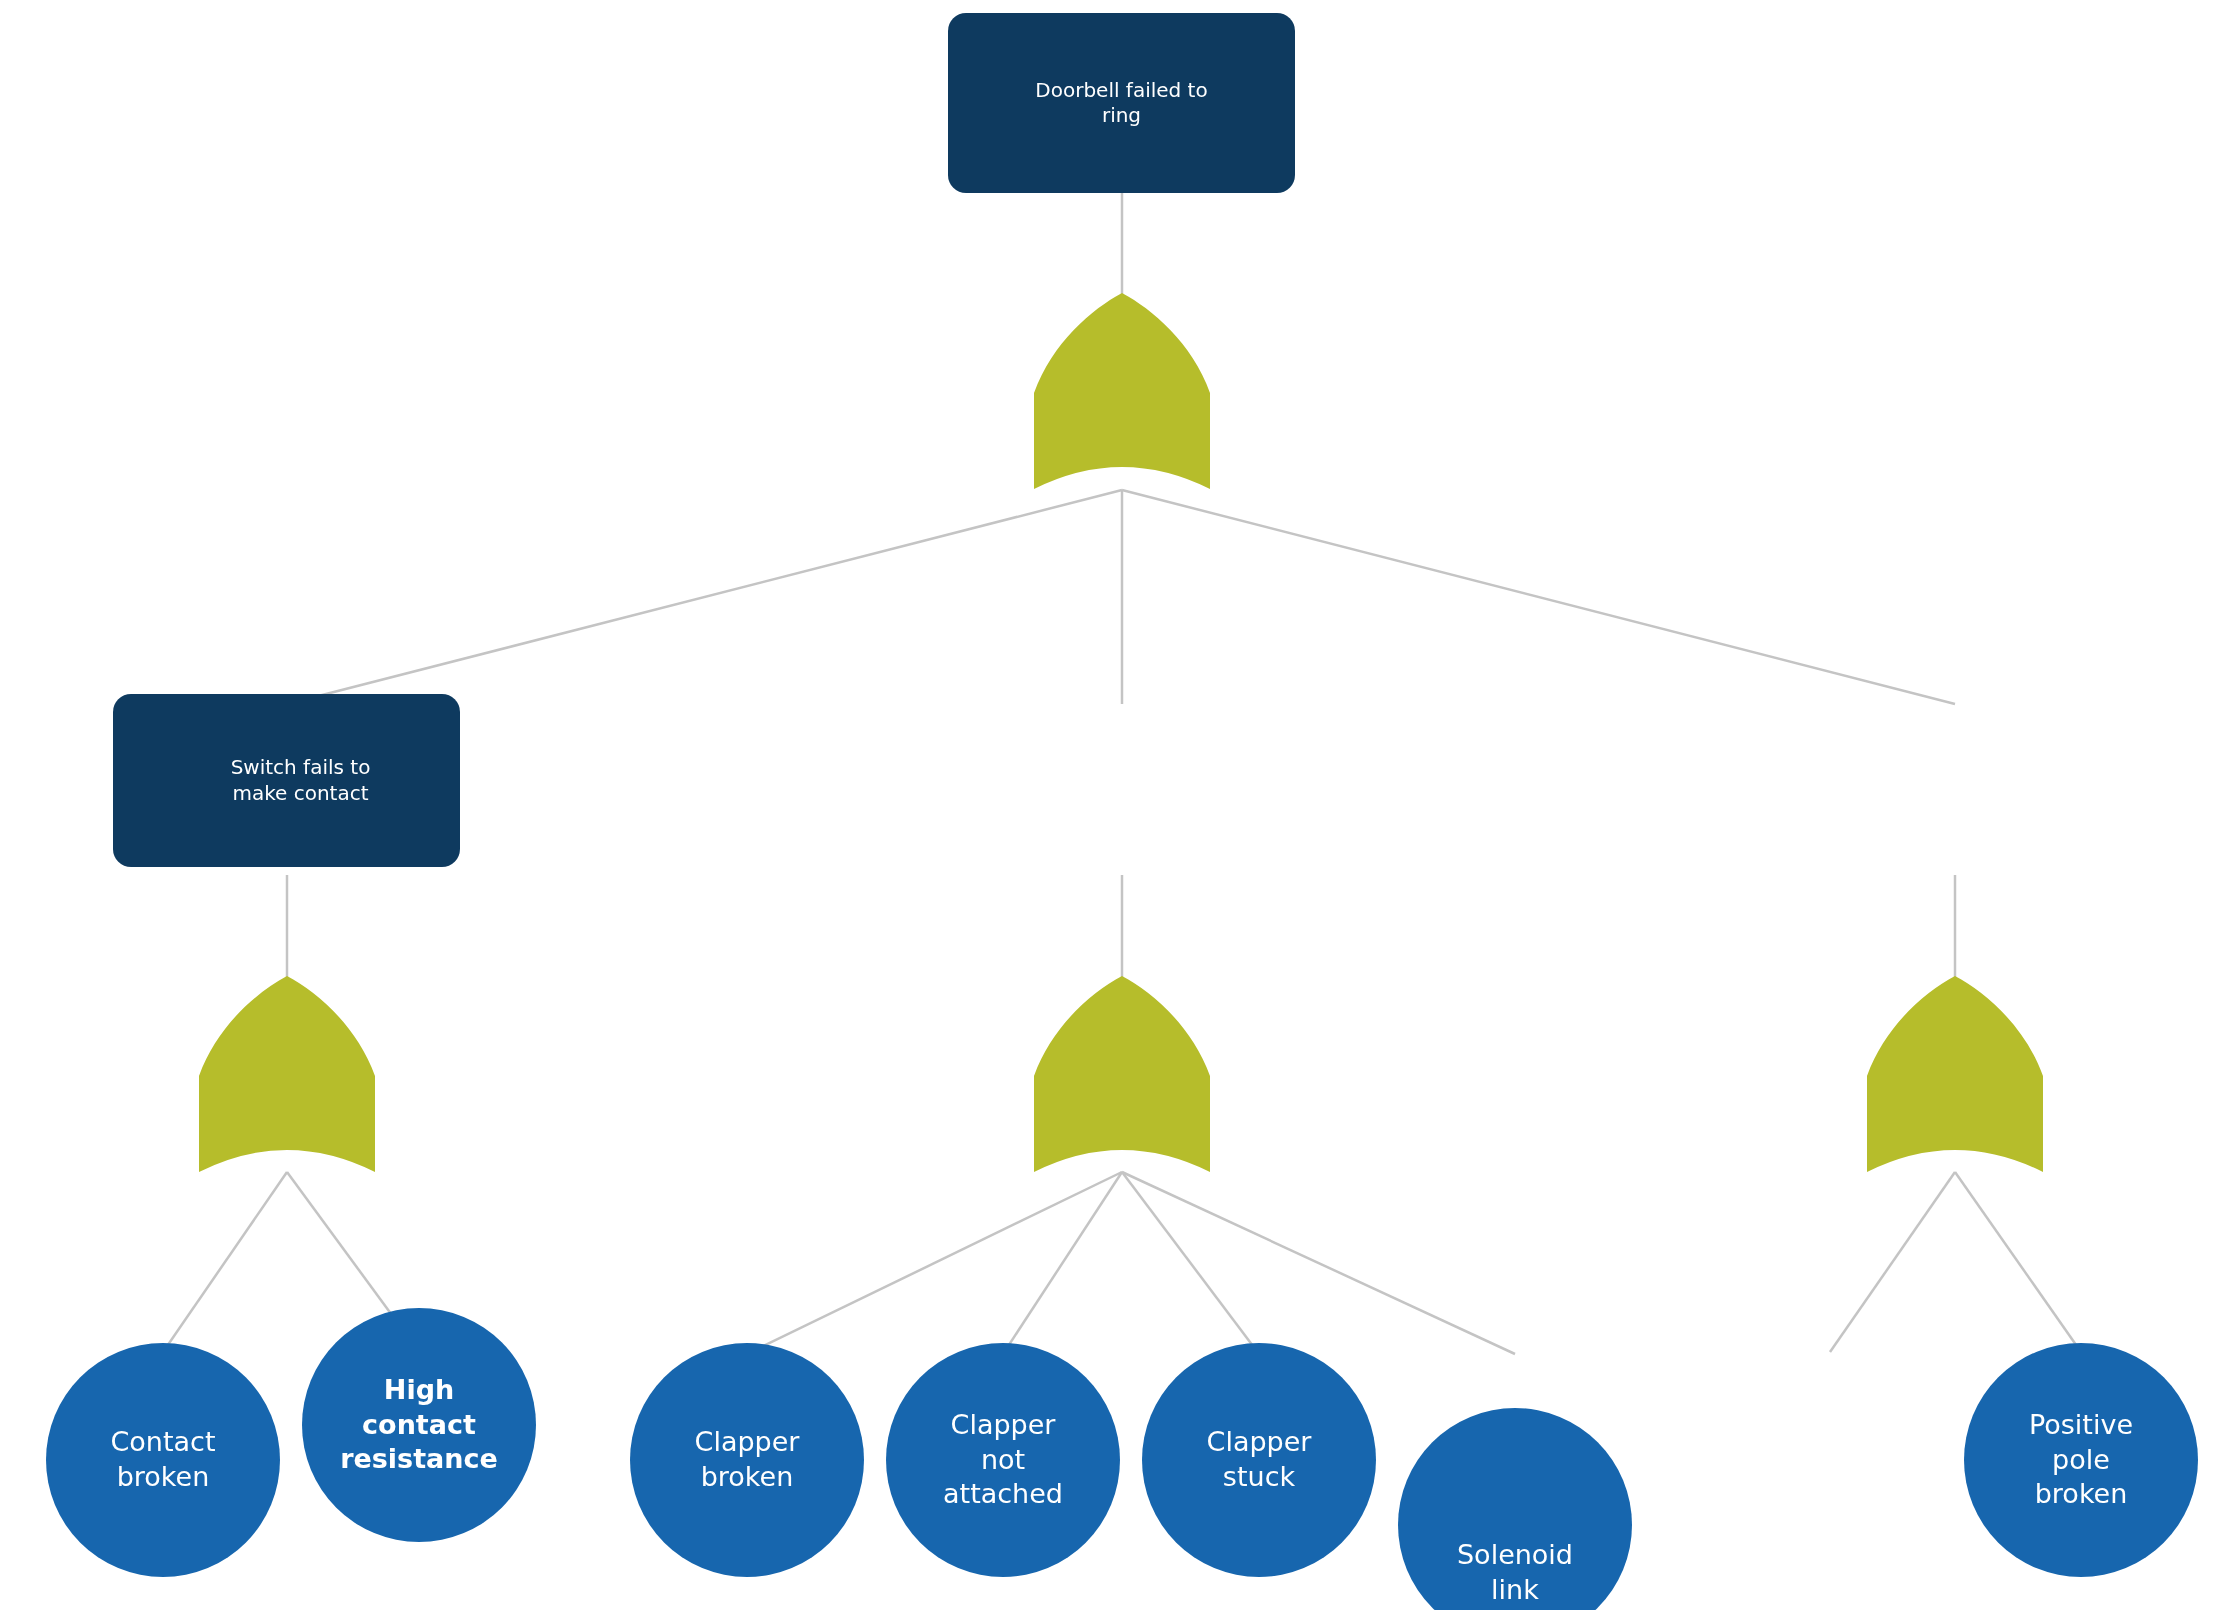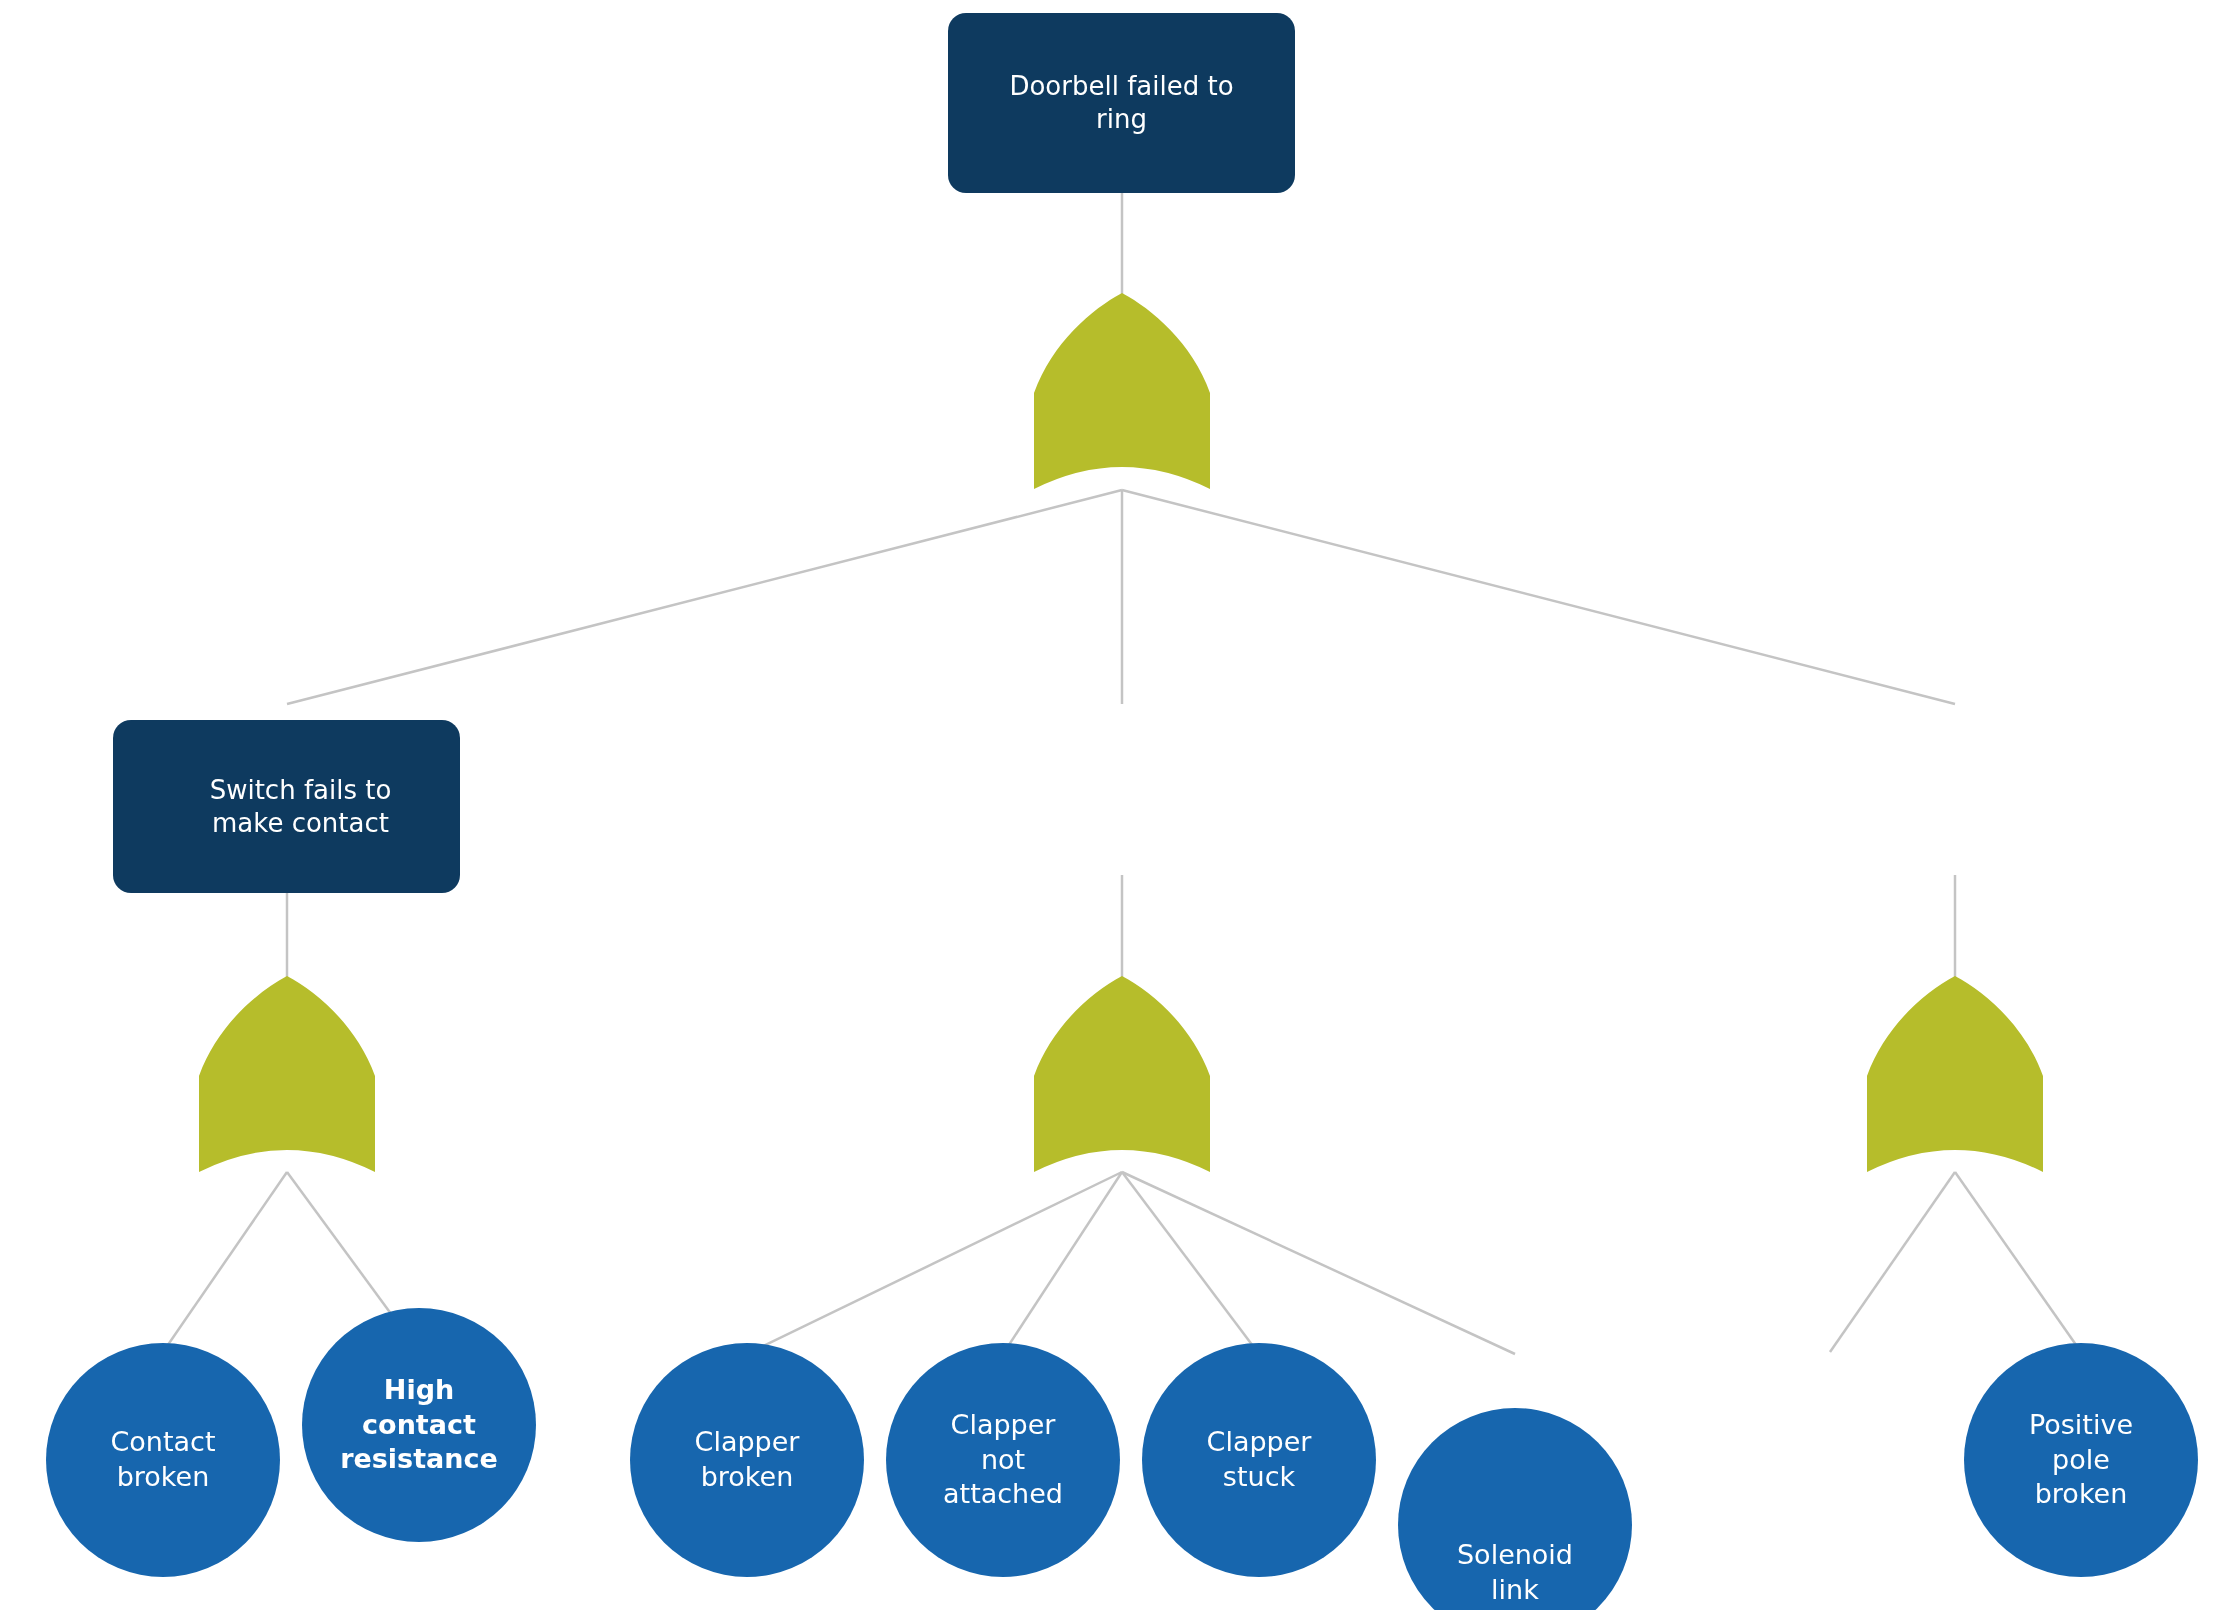--- a/index.html
+++ b/index.html
@@ -34,21 +34,21 @@
     color: var(--label-text, #ffffff);
     box-sizing: border-box;
   }
   .node .label {
     white-space: pre-line;
   }
   .event-box {
     width: 347px;
     background: var(--event-box, #0e3a5f);
     border-radius: 18px;
-    font-size: 26px;
+    font-size: 20px;
     line-height: 1.26;
   }
   .root-box { height: 180px; }
   .branch-box { height: 173px; }
   .basic-event {
     width: 234px;
     height: 234px;
     border-radius: 50%;
     background: var(--basic-event, #1766ae);
     font-size: 27px;
@@ -88,21 +88,21 @@
     <path class="gate" transform="translate(287,976)" d="M 0 0 C 30 16 70 50 88 100 L 88 196 Q 0 152 -88 196 L -88 100 C -70 50 -30 16 0 0 Z"></path>
     <path class="gate" transform="translate(1122,976)" d="M 0 0 C 30 16 70 50 88 100 L 88 196 Q 0 152 -88 196 L -88 100 C -70 50 -30 16 0 0 Z"></path>
     <path class="gate" transform="translate(1955,976)" d="M 0 0 C 30 16 70 50 88 100 L 88 196 Q 0 152 -88 196 L -88 100 C -70 50 -30 16 0 0 Z"></path>
   </svg>
 
   <div class="node event-box root-box" style="left:948px; top:13px;">
     <span class="label">Doorbell failed to
 ring</span>
   </div>
 
-  <div class="node event-box branch-box" style="left:113px; top:720px;padding-left:28px;">
+  <div class="node event-box branch-box" style="left:113px; top:694px;padding-left:28px;">
     <span class="label">Switch fails to
 make contact</span>
   </div>
 
   <div class="node basic-event" style="left:46px; top:1343px;">
     <span class="label">Contact
 broken</span>
   </div>
   <div class="node basic-event" style="left:302px; top:1308px;font-weight:bold;">
     <span class="label">High

